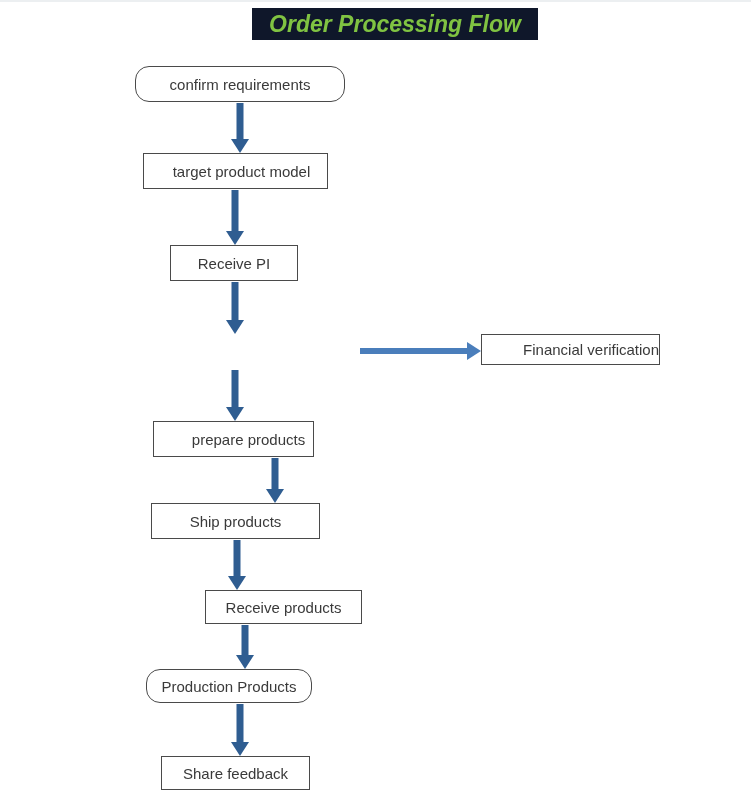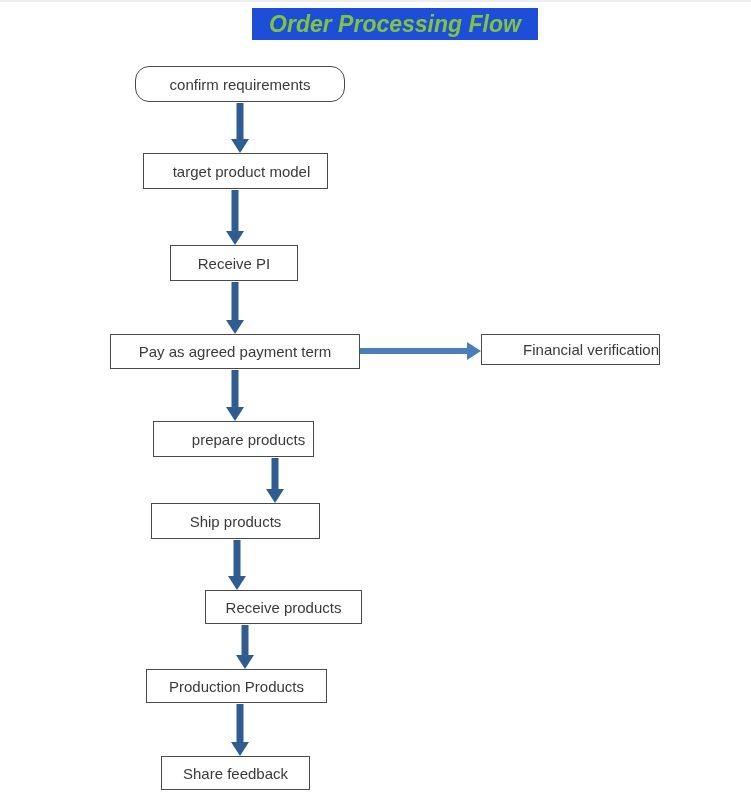--- a/index.html
+++ b/index.html
@@ -34,21 +34,21 @@
     background: #eceff1;
   }
 
   
   .title-banner {
     position: absolute;
     left: 252px;
     top: 8px;
     width: 286px;
     height: 32px;
-    background: #1d4ed8;
+    background: #0f172a;
     display: flex;
     align-items: center;
     justify-content: center;
     overflow: hidden;
   }
   .title-text {
     color: #80c342;
     font-family: "Liberation Sans", sans-serif;
     font-size: 23px;
     font-weight: bold;
@@ -138,41 +138,38 @@
   </div>
 
   <div class="node" style="left:143px; top:153px; width:185px; height:36px;padding-left:12px;">
     <span>target product model</span>
   </div>
 
   <div class="node" style="left:170px; top:245px; width:128px; height:36px;align-items:center;">
     <span>Receive PI</span>
   </div>
 
-  <div class="node" style="left:110px; top:334px; width:250px; height:35px;">
-    <span>Pay as agreed payment term</span>
-  </div>
 
   <div class="node" style="left:481px; top:334px; width:179px; height:31px;justify-content:flex-end;">
     <span>Financial verification</span>
   </div>
 
   <div class="node" style="left:153px; top:421px; width:161px; height:36px;padding-left:30px;">
     <span>prepare products</span>
   </div>
 
   <div class="node" style="left:151px; top:503px; width:169px; height:36px;">
     <span>Ship products</span>
   </div>
 
   <div class="node" style="left:157px; top:590px; width:157px; height:34px;margin-left:48px;">
     <span>Receive products</span>
   </div>
 
-  <div class="node" style="left:146px; top:669px; width:181px; height:34px;">
+  <div class="node" style="left:146px; top:669px; width:166px; height:34px;border-radius:14px;">
     <span>Production Products</span>
   </div>
 
   <div class="node" style="left:161px; top:756px; width:149px; height:34px;">
     <span>Share feedback</span>
   </div>
 
   <div class="v-arrow" style="left:222px; top:103px; width:36px; height:50px;">
     <div class="stem" style="height:36px;"></div>
     <div class="head"></div>

